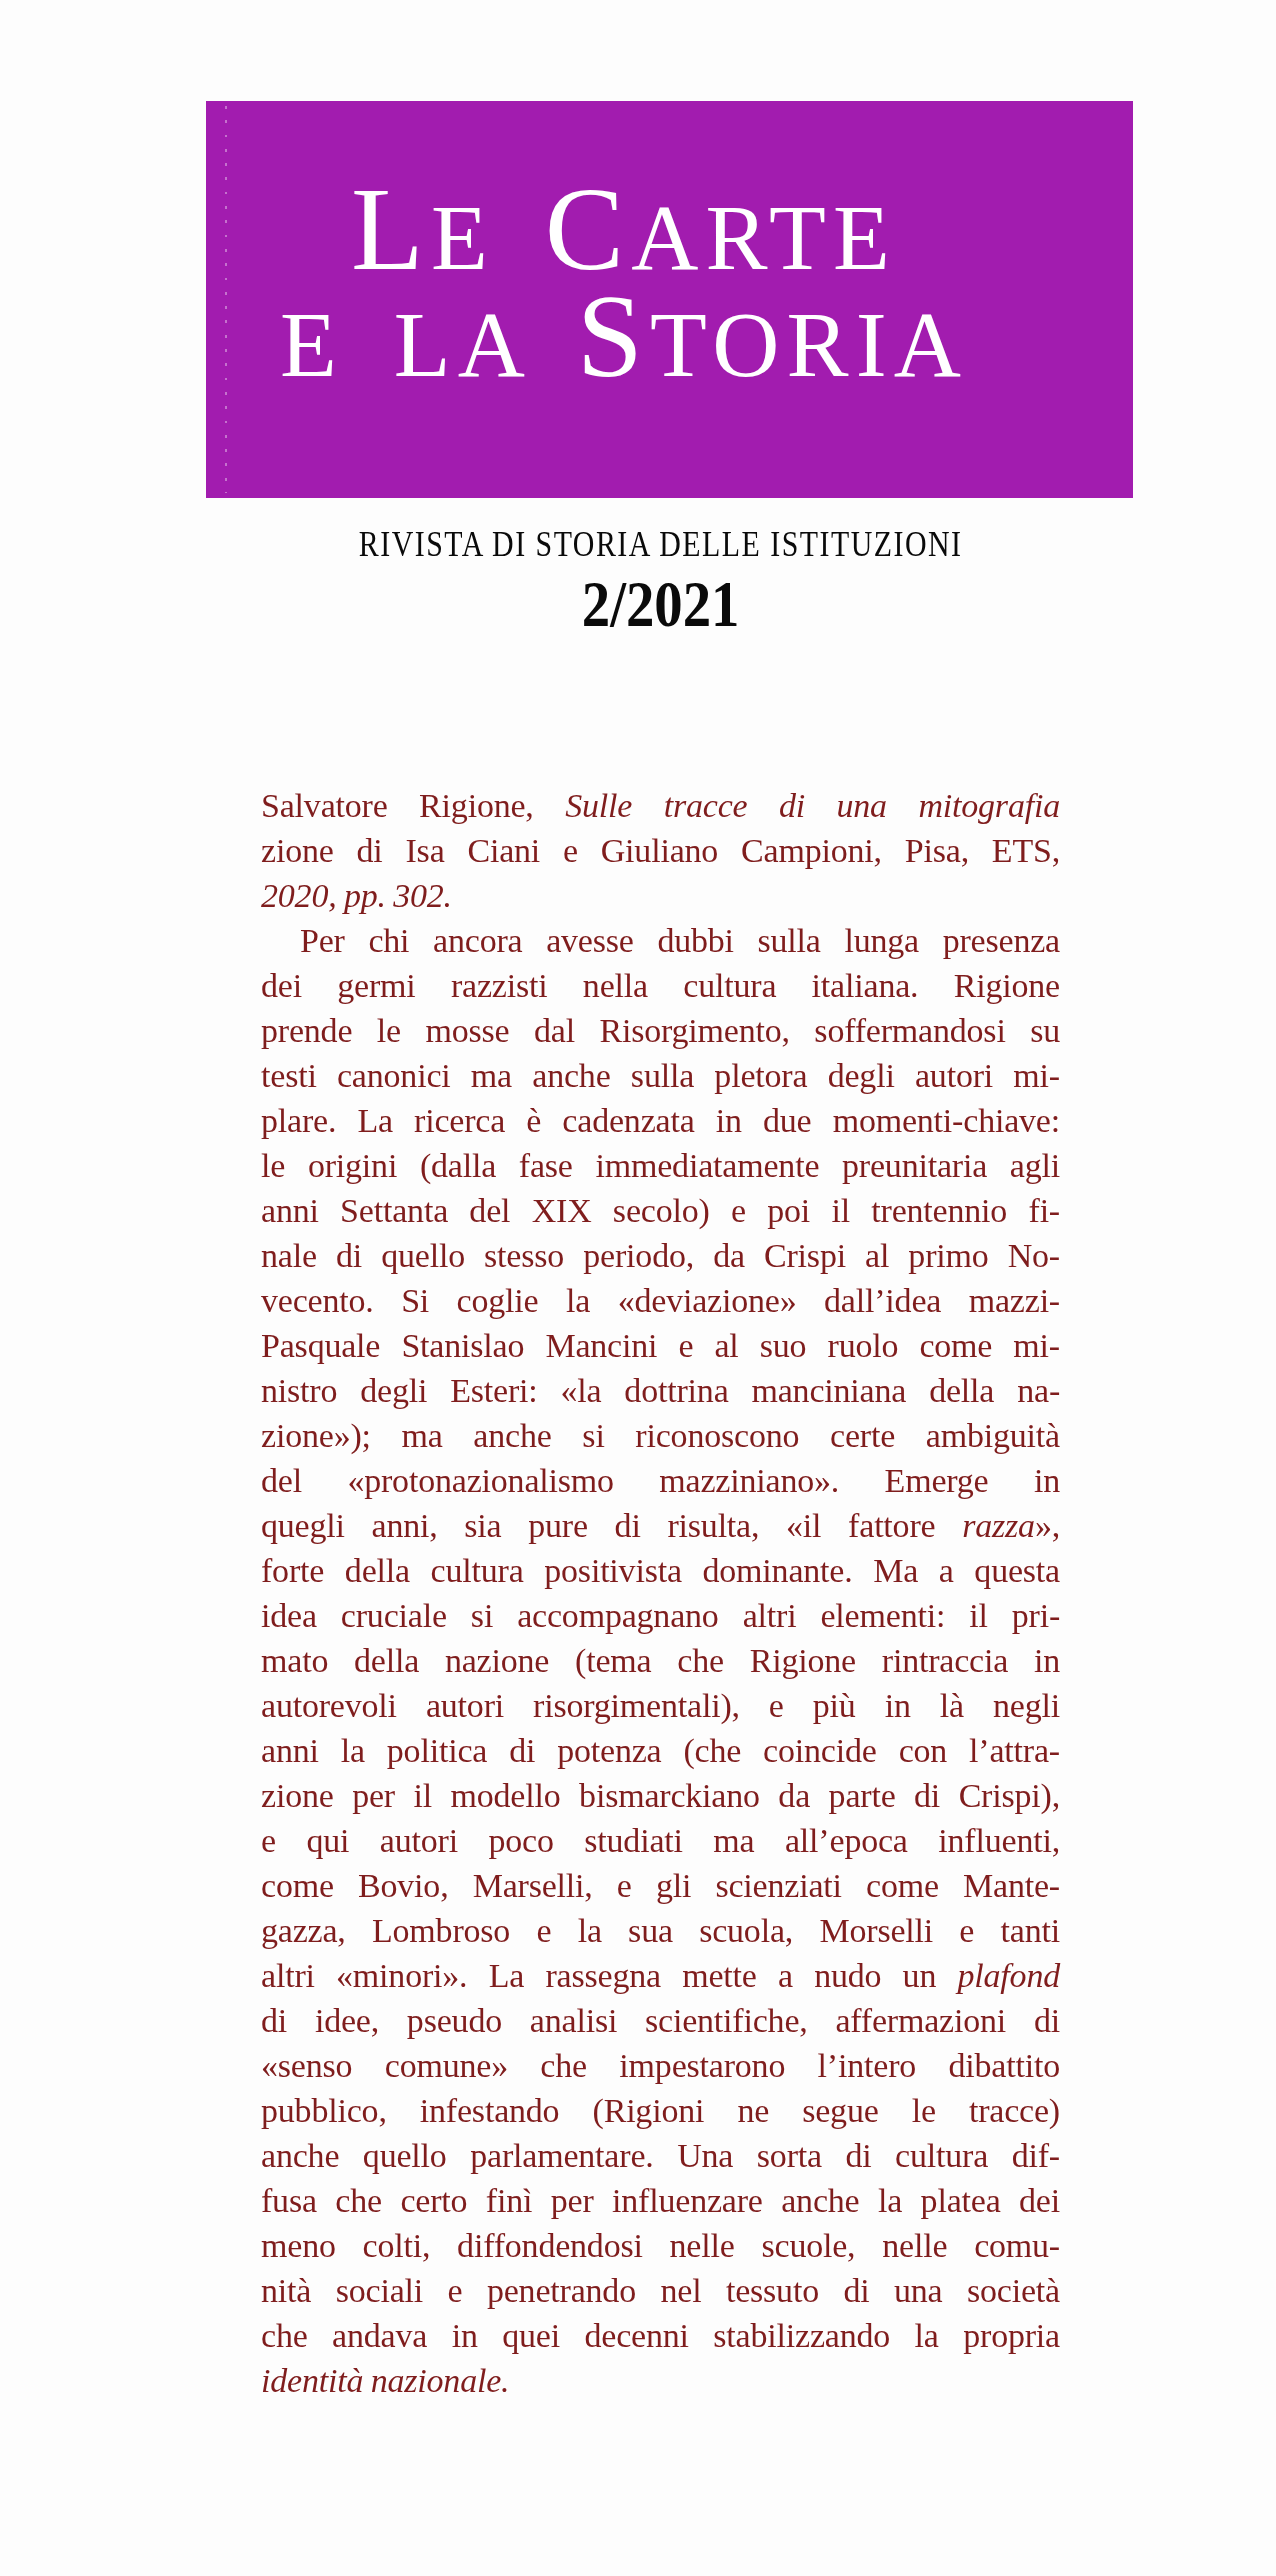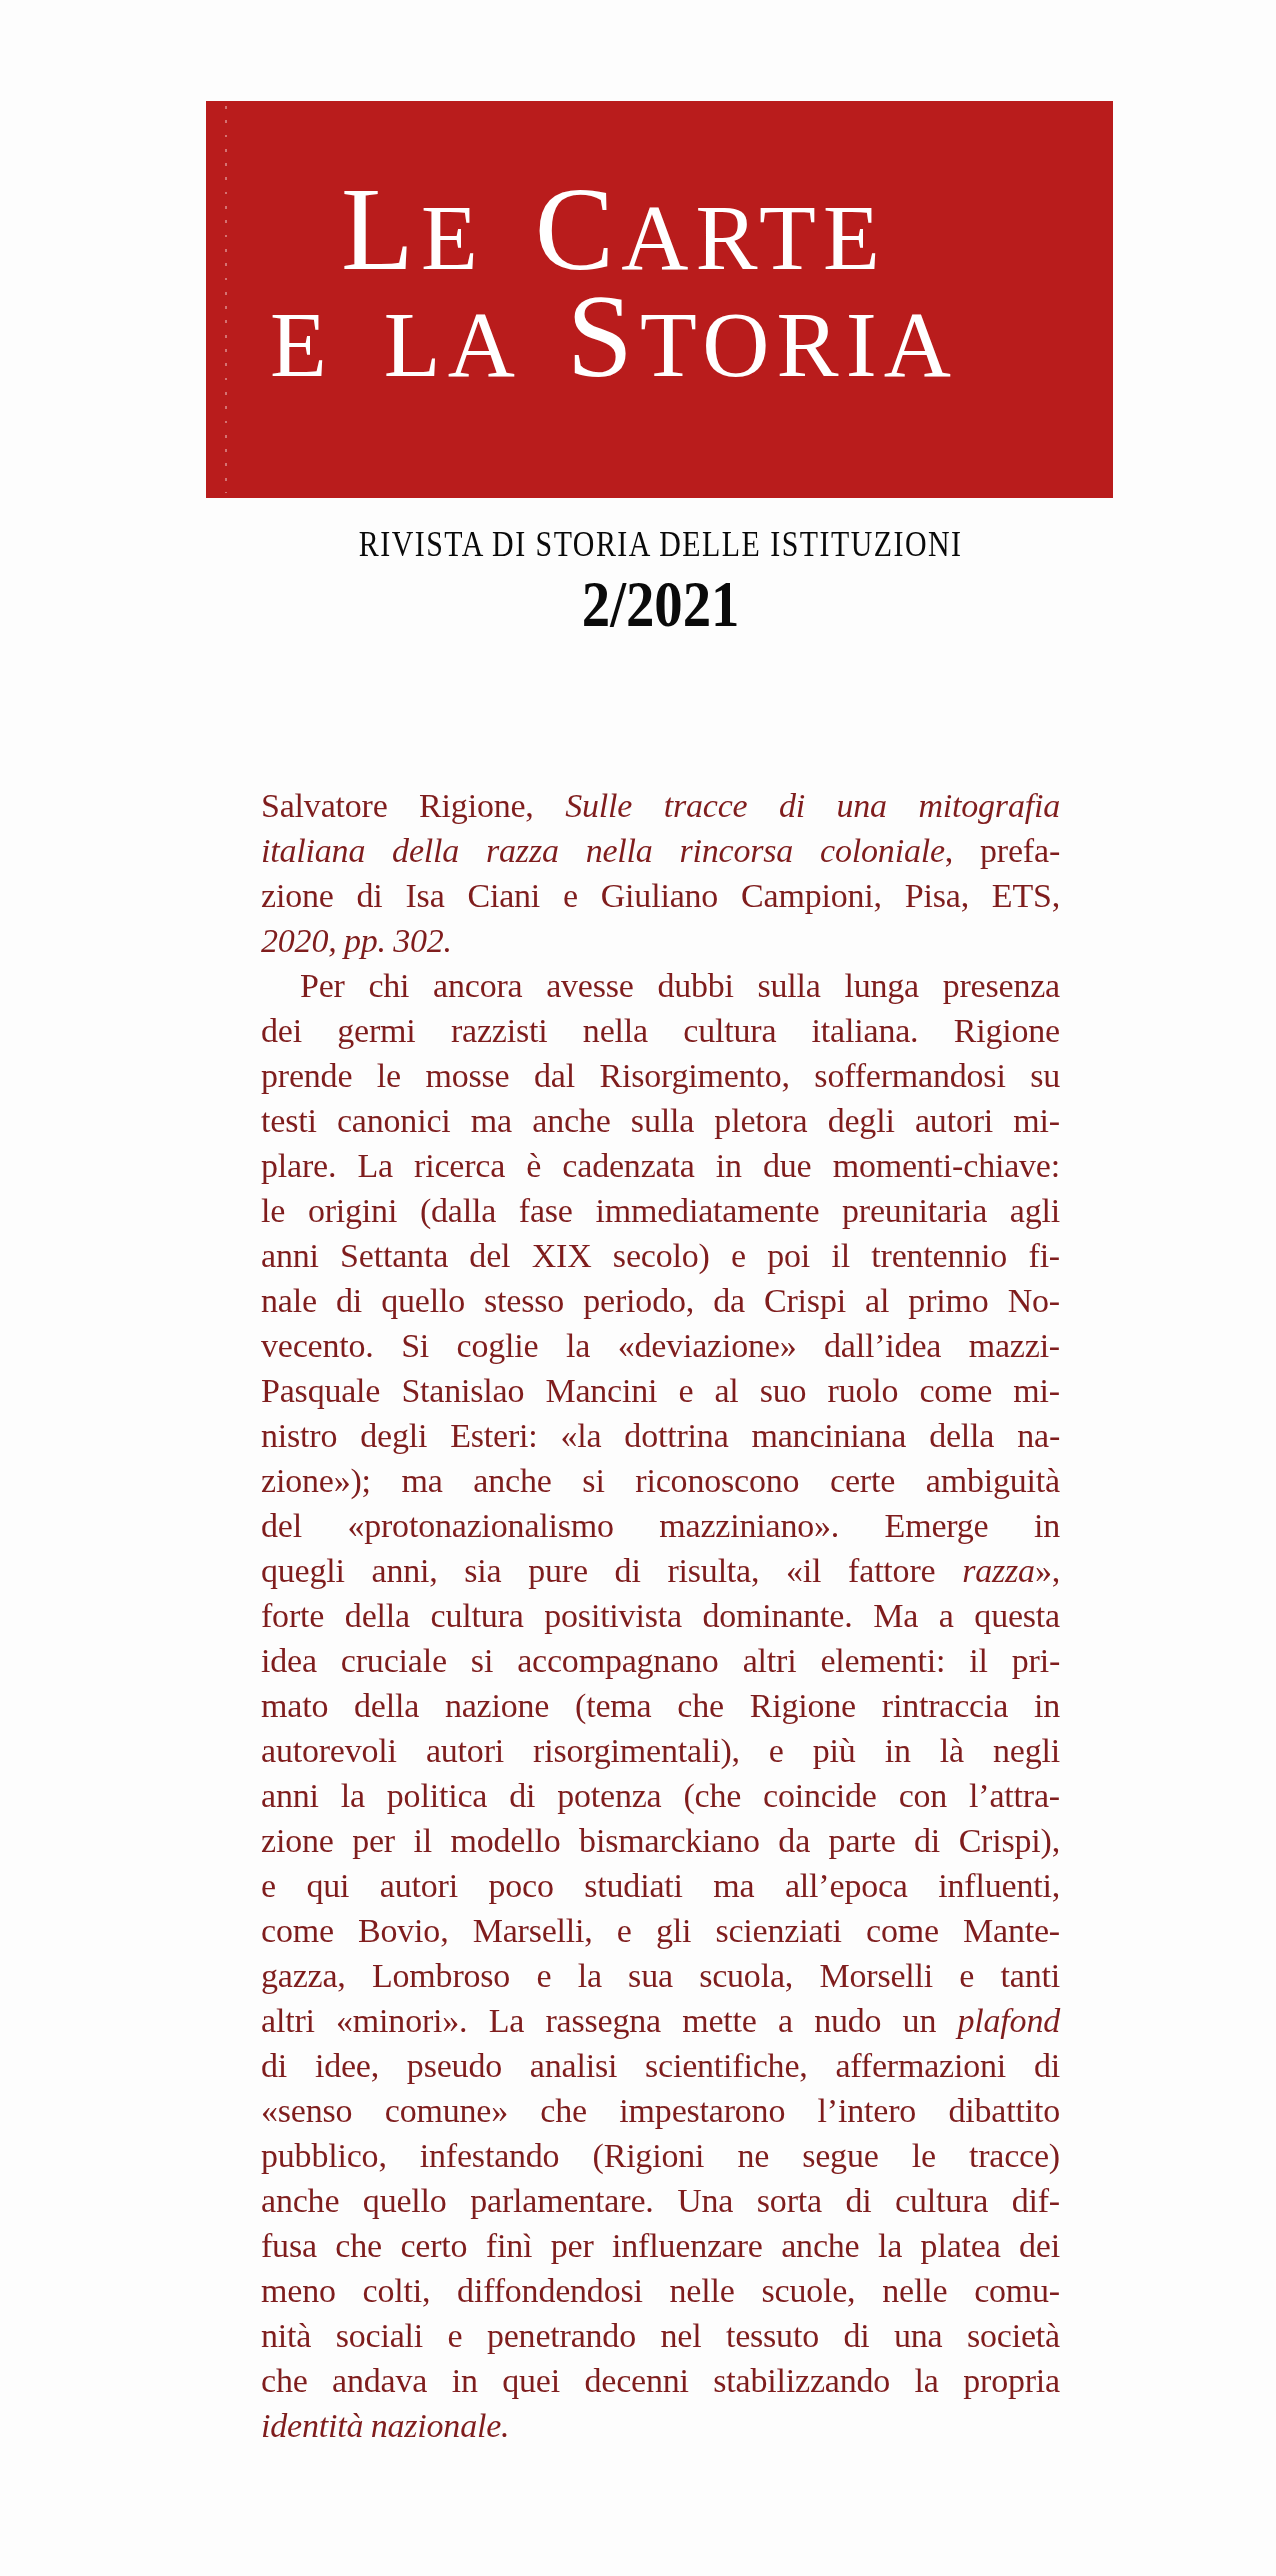--- a/index.html
+++ b/index.html
@@ -6,21 +6,22 @@
   body{width:1277px;height:2576px;background:#ffffff;}
   .page{
     position:relative;width:1277px;height:2576px;
     background:#fdfdfd;color:#0a0a0a;
     font-family:"Liberation Serif", serif;
     overflow:hidden;
   }
   
   .masthead{
     position:absolute;left:206px;top:101px;width:907px;height:397px;
-    background:#b91c1c;
+    background:#a21caf;
+    padding-left:20px;
   }
   .scan-noise{
     position:absolute;left:19px;top:5.4px;bottom:5.4px;width:1.8px;
     background:repeating-linear-gradient(to bottom,
       rgba(255,255,255,.38) 0 2.7px, transparent 2.7px 14.3px);
   }
   .masthead-title{
     position:absolute;left:0;right:91px;top:0;
     padding-top:75px;text-align:center;color:#ffffff;
   }
@@ -72,21 +73,20 @@
   <div class="subtitle">
     <span class="condense">RIVISTA DI STORIA DELLE ISTITUZIONI</span>
   </div>
 
   <div class="issue">
     <span class="condense2">2/2021</span>
   </div>
 
   <div class="review" id="review">
       <div class="rline"><span>Salvatore Rigione, </span><em>Sulle tracce di una mitografia</em></div>
-      <div class="rline"><em>italiana della razza nella rincorsa coloniale</em><span>, prefa-</span></div>
       <div class="rline"><span>zione di Isa Ciani e Giuliano Campioni, Pisa, ETS,</span></div>
       <div class="rline last"><span>2020, pp. 302.</span></div>
       <div class="rline indent"><span>Per chi ancora avesse dubbi sulla lunga presenza</span></div>
       <div class="rline"><span>dei germi razzisti nella cultura italiana. Rigione</span></div>
       <div class="rline"><span>prende le mosse dal Risorgimento, soffermandosi su</span></div>
       <div class="rline"><span>testi canonici ma anche sulla pletora degli autori mi-</span></div>
       <div class="rline"><span>plare. La ricerca è cadenzata in due momenti-chiave:</span></div>
       <div class="rline"><span>le origini (dalla fase immediatamente preunitaria agli</span></div>
       <div class="rline"><span>anni Settanta del XIX secolo) e poi il trentennio fi-</span></div>
       <div class="rline"><span>nale di quello stesso periodo, da Crispi al primo No-</span></div>

